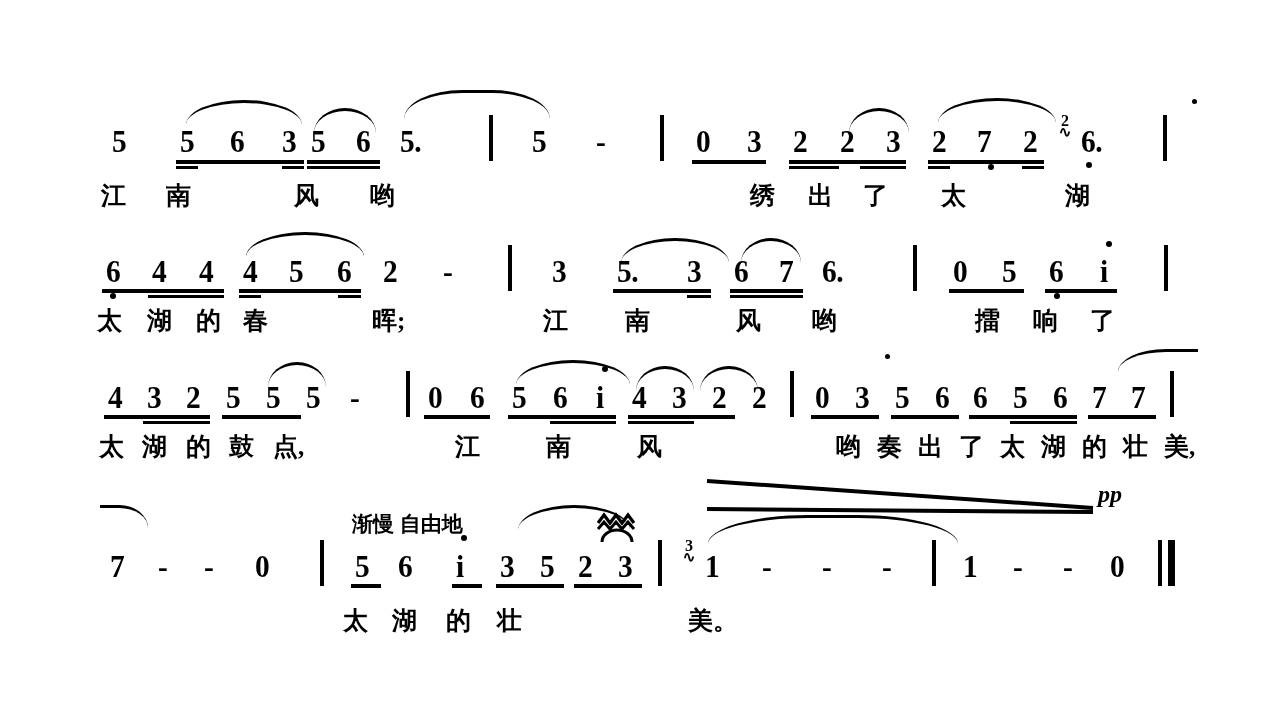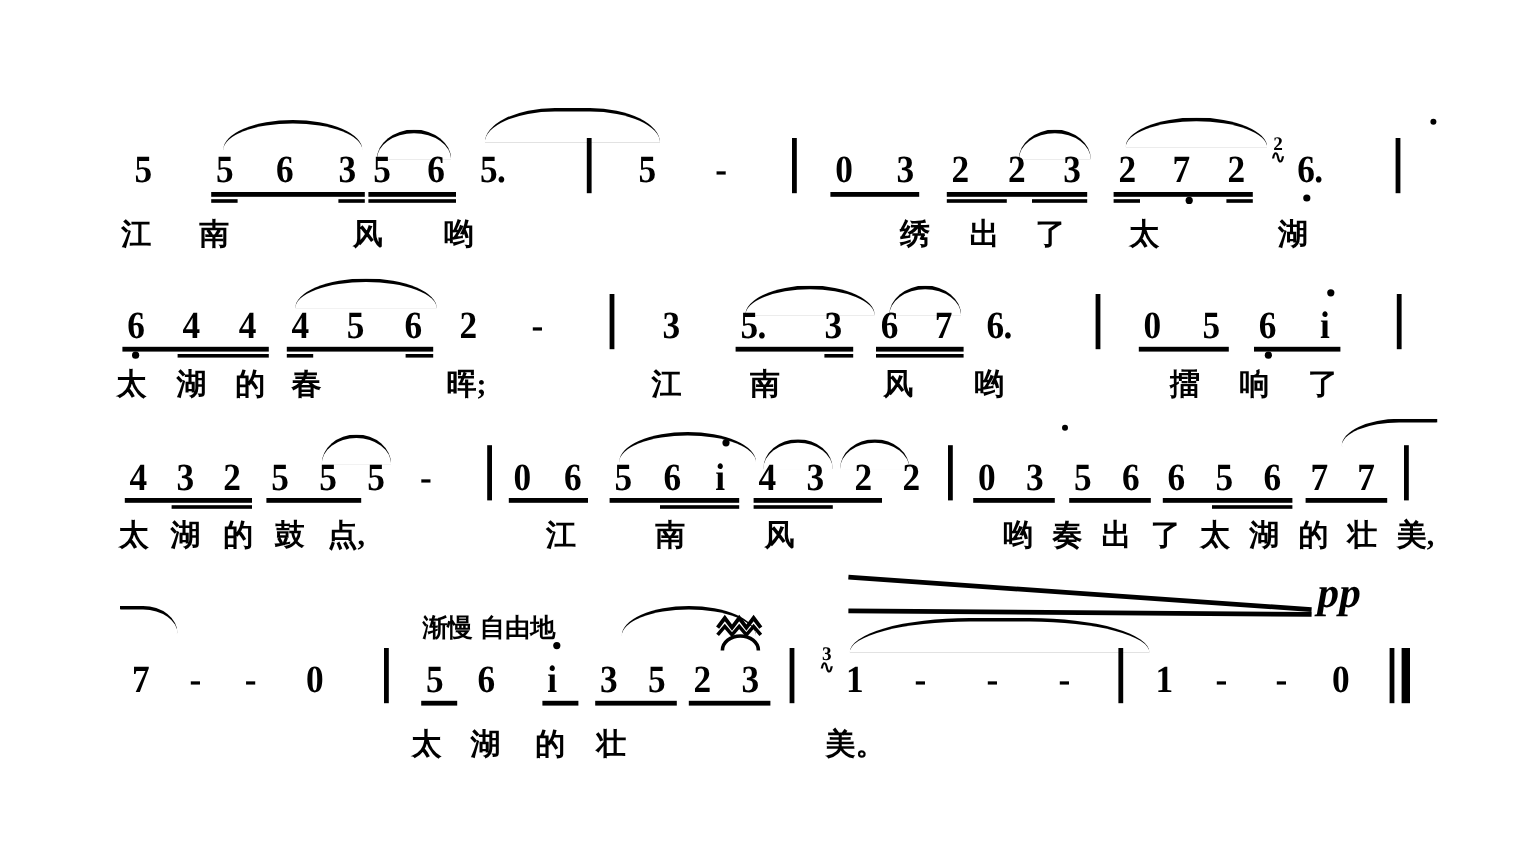--- a/index.html
+++ b/index.html
@@ -125,21 +125,21 @@
     line-height: 21px;
     white-space: nowrap;
   }
 
   
   .dyn {
     position: absolute;
     font-family: "Liberation Serif", "DejaVu Serif", serif;
     font-style: italic;
     font-weight: bold;
-    font-size: 36px;
+    font-size: 24px;
     line-height: 28px;
   }
 
   
   .tuplet {
     position: absolute;
     font-family: "Liberation Serif", "DejaVu Serif", serif;
     font-size: 16px;
     font-weight: bold;
     line-height: 15px;

